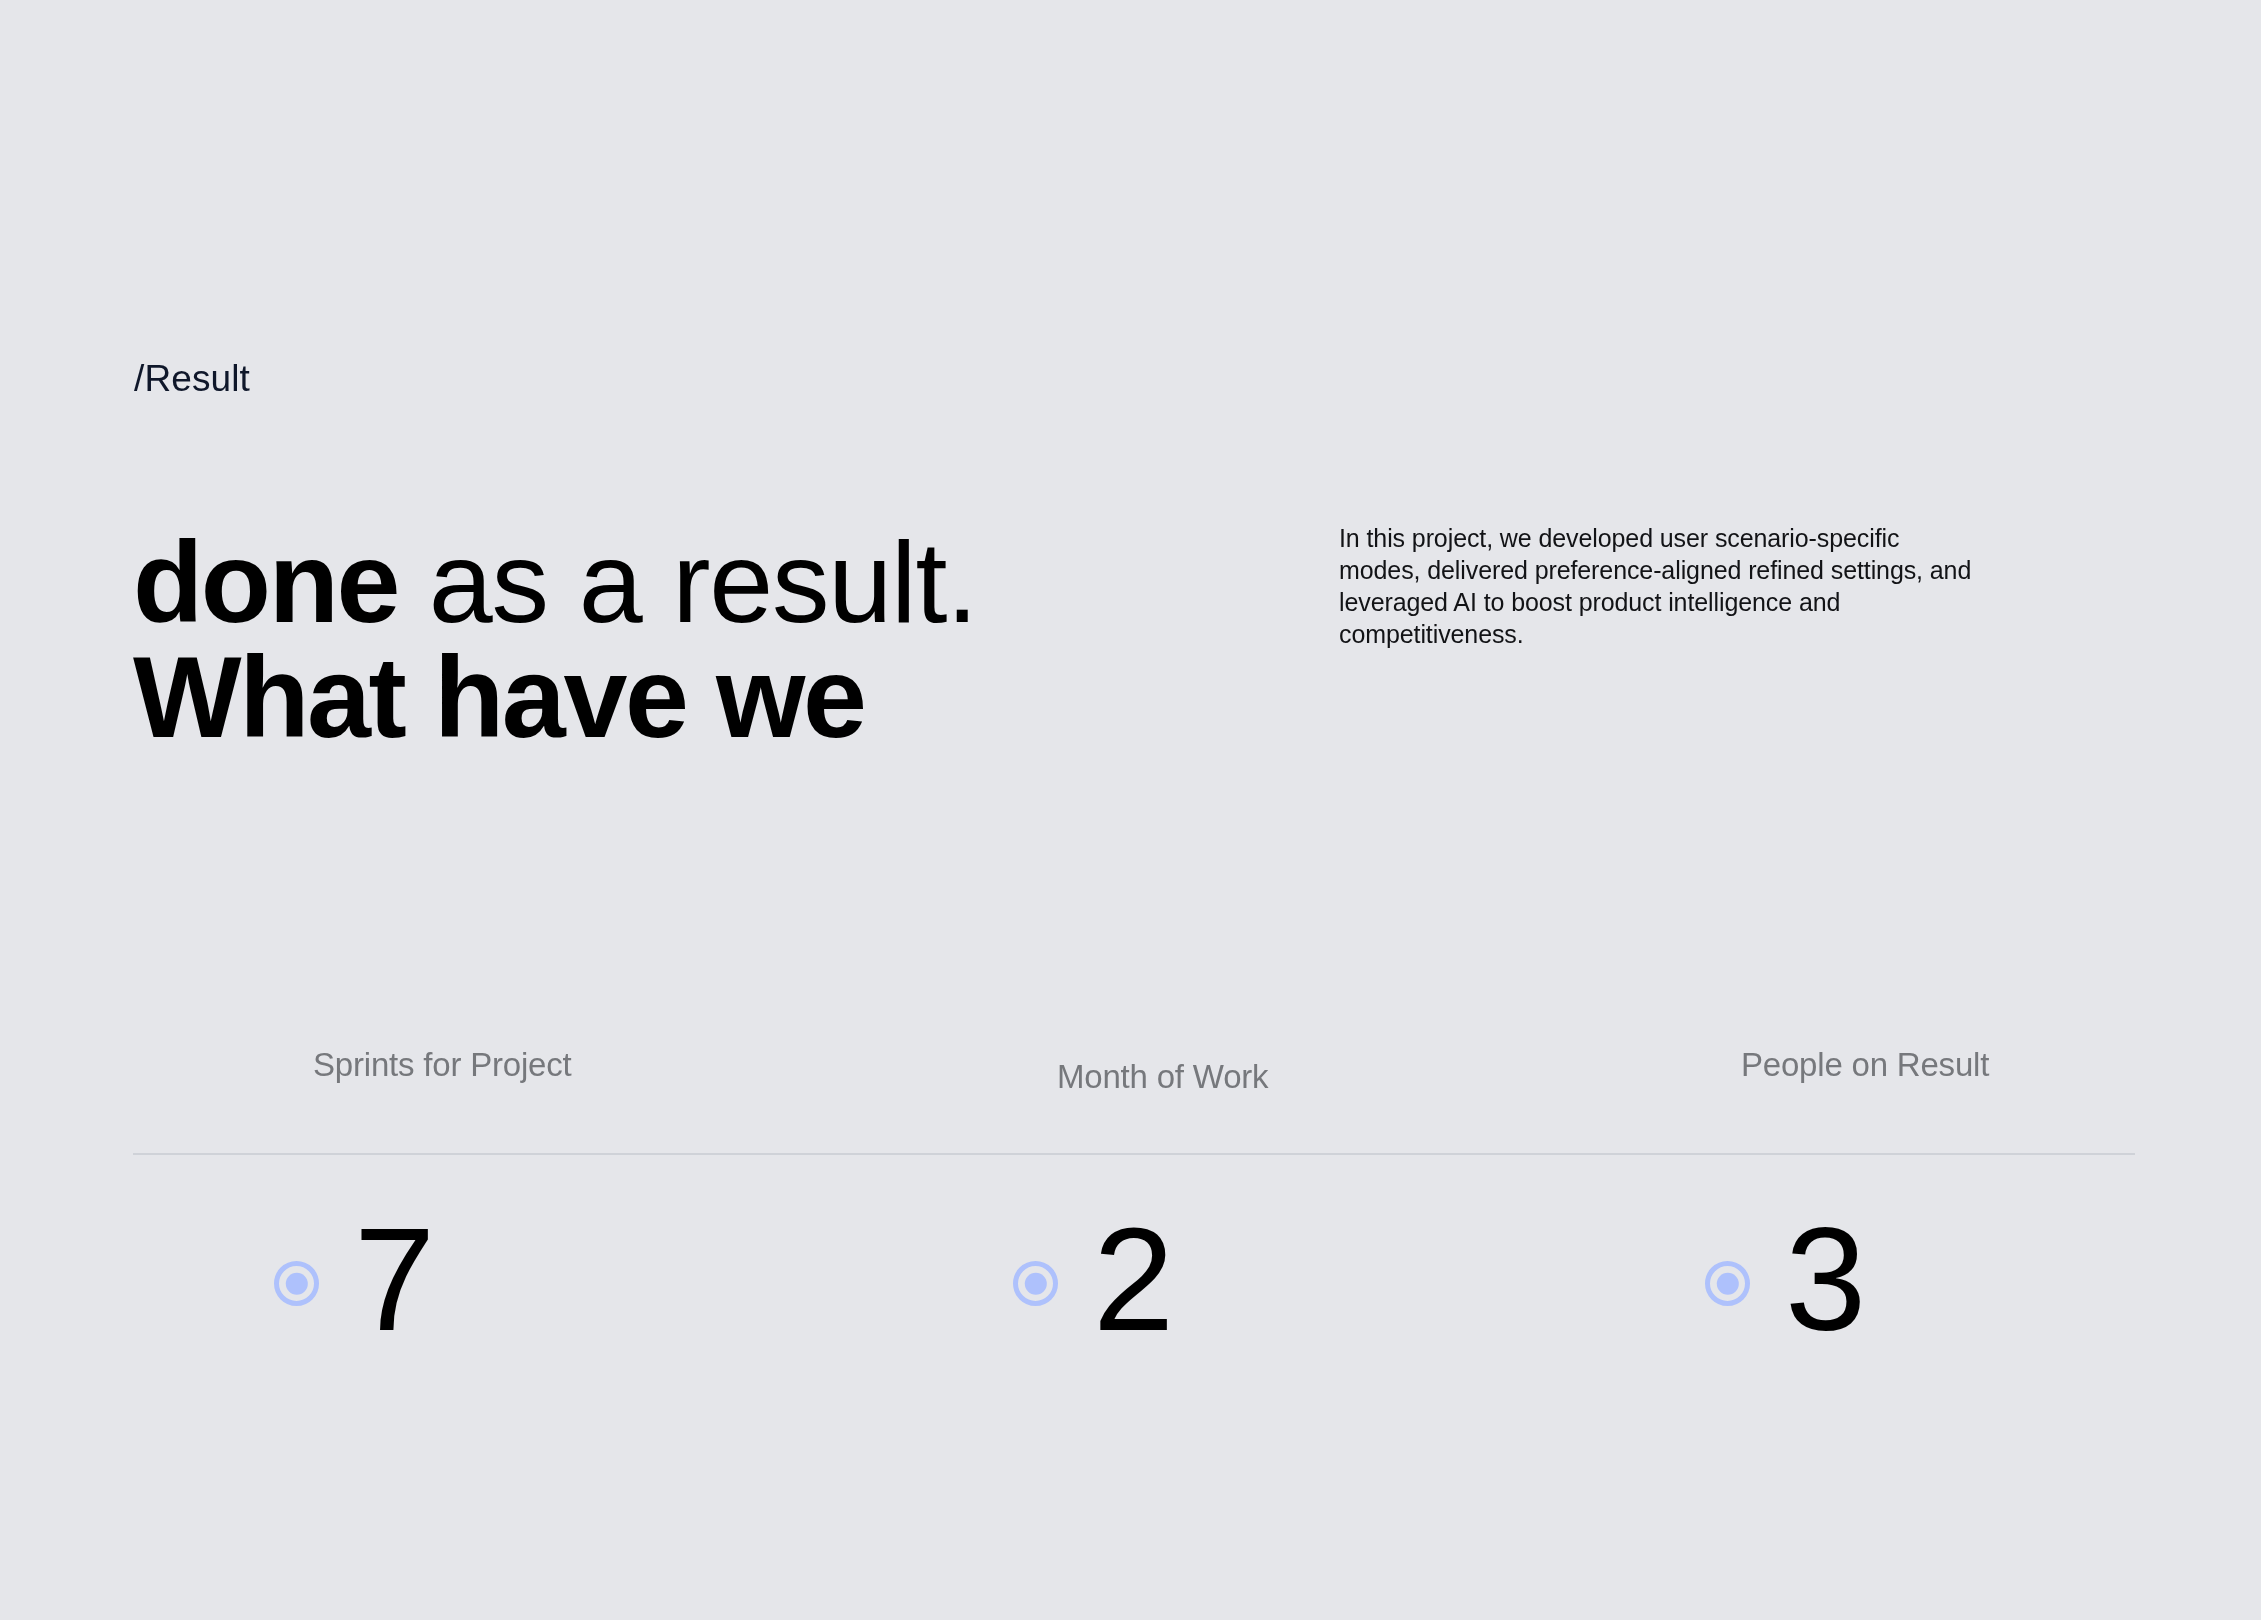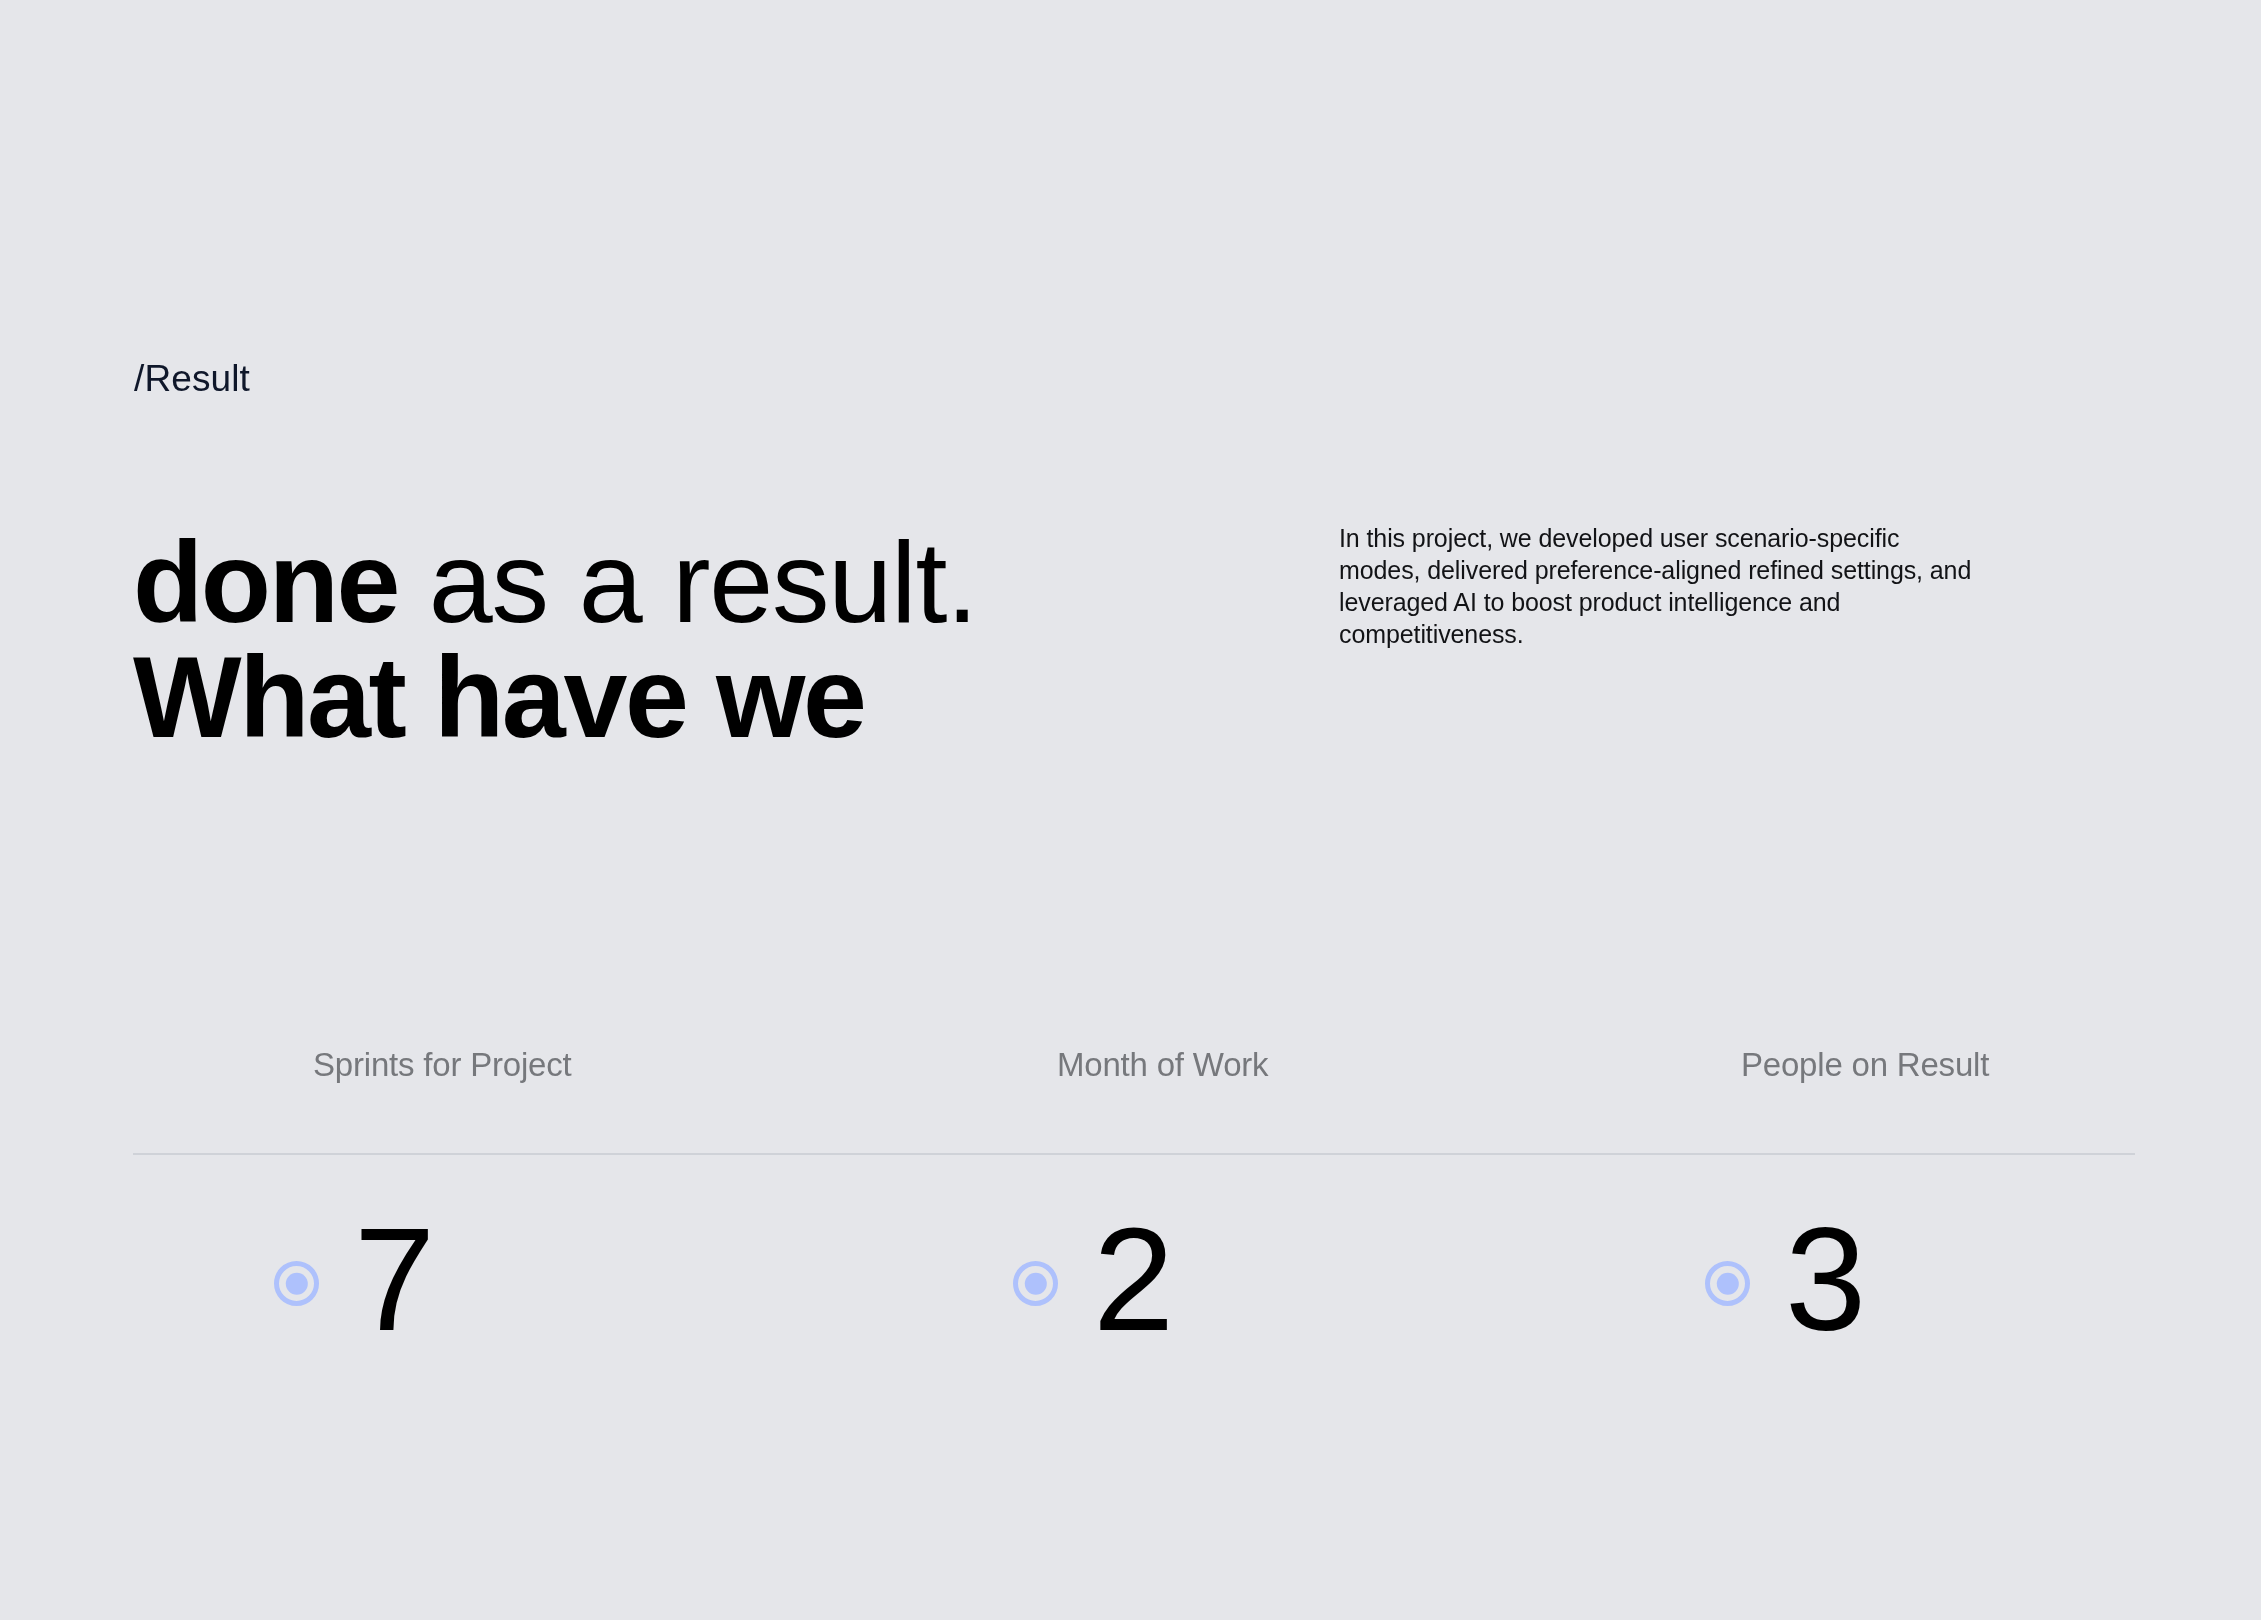--- a/index.html
+++ b/index.html
@@ -87,21 +87,21 @@
     position: absolute;
     top: 0;
     font-size: 33px;
     font-weight: 400;
     color: #76787c;
     letter-spacing: -0.2px;
     white-space: nowrap;
     line-height: 1;
   }
   .stat-header.c0 { left: 268px; }
-  .stat-header.c1 { left: 1012px; }
+  .stat-header.c1 { left: 1012px; margin-top: 12px; }
   .stat-header.c2 { left: 1696px; }
 
   .divider {
     position: absolute;
     left: 133px;
     top: 1153px;
     width: 2002px;
     height: 1.8px;
     background: #cfd2d8;
   }

